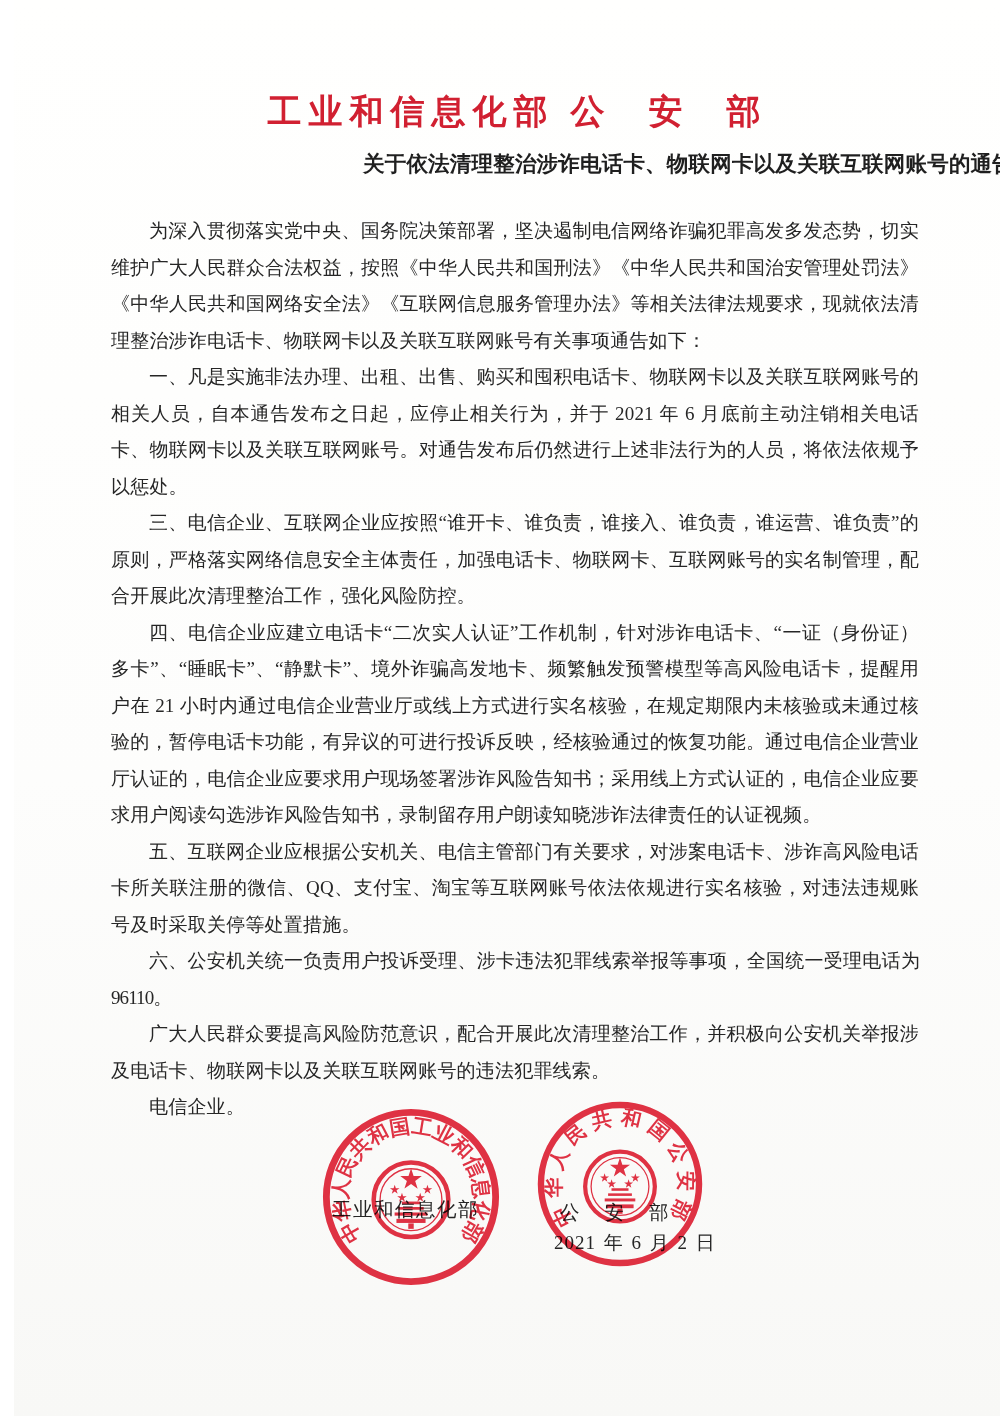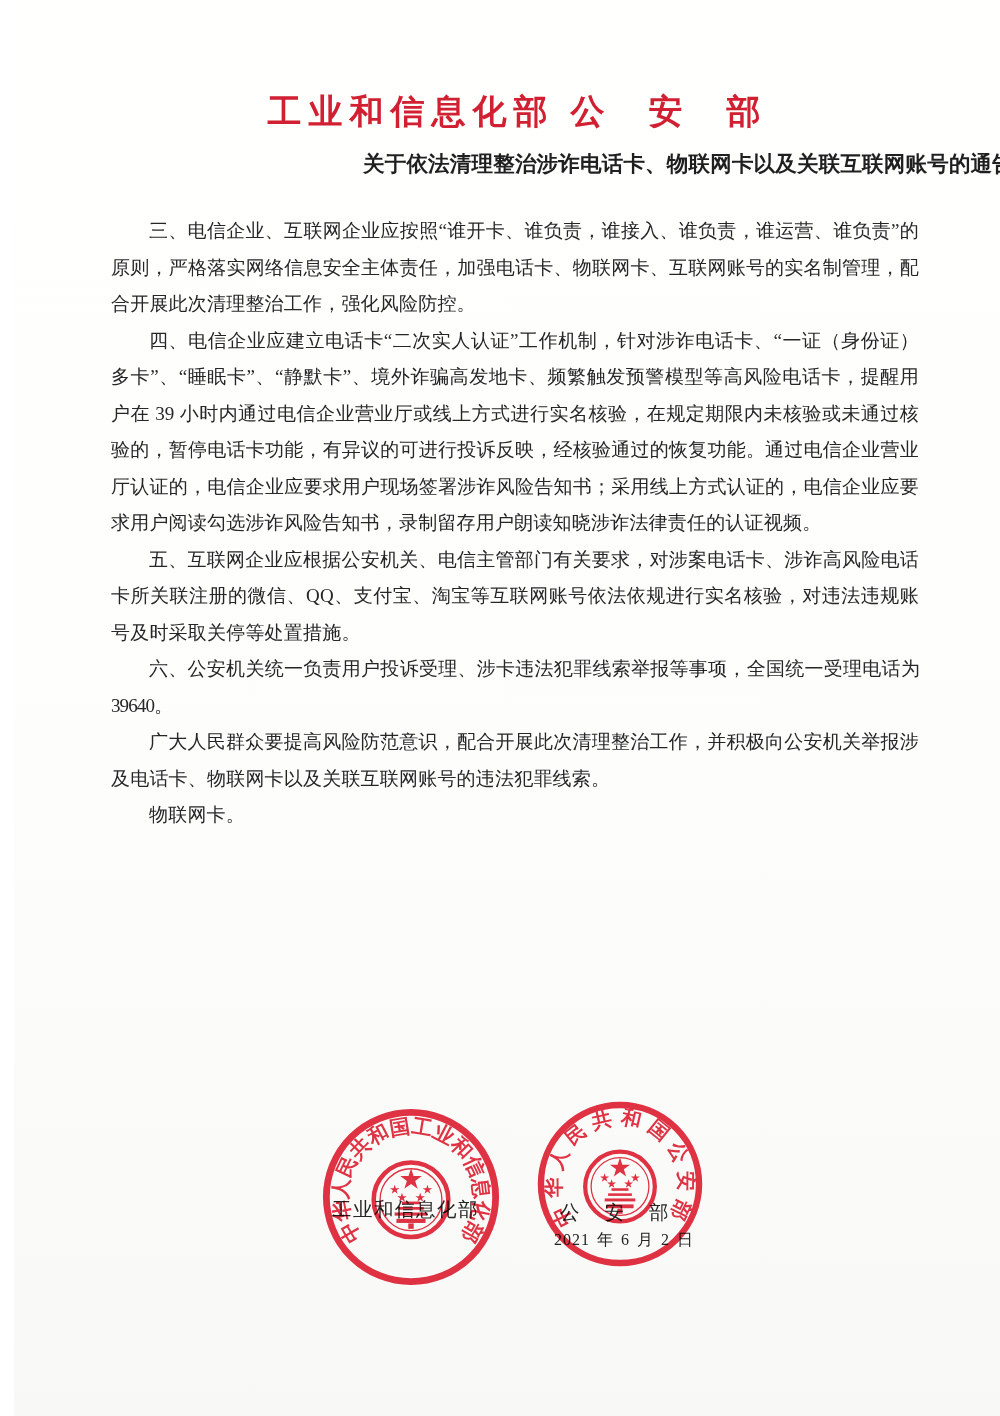--- a/index.html
+++ b/index.html
@@ -41,43 +41,45 @@
   .seal-left{left:306px;top:1101px;width:182px;height:192px;}
   .seal-right{left:521px;top:1096px;width:170px;height:176px;}
   .sig{
     position:absolute;font-size:19.5px;z-index:5;
     mix-blend-mode:multiply;white-space:nowrap;
   }
   .sig-left{left:318px;top:1196px;letter-spacing:1.5px;}
   .sig-right{left:546px;top:1199px;letter-spacing:25px;}
   .issue-date{
     position:absolute;left:540px;top:1230px;z-index:5;
-    font-size:16px;letter-spacing:1px;word-spacing:2px;
+    font-size:19px;letter-spacing:1px;word-spacing:2px;
     mix-blend-mode:multiply;white-space:nowrap;text-align:right;
   }
 </style>
 </head>
 <body>
 
 <div class="page">
 
   <div class="ministries" style="color:#d12031;">
     <span class="ministry-left">工业和信息化部</span>
     <span class="ministry-right">公安部</span>
   </div>
 
   <h1 class="doc-title" style="color:#1f1f1f;">关于依法清理整治涉诈电话卡、物联网卡以及关联互联网账号的通告</h1>
 
   <main class="body-text" style="color:#262626;">
+    <p>为深入贯彻落实党中央、国务院决策部署，坚决遏制电信网络诈骗犯罪高发多发态势，切实维护广大人民群众合法权益，按照《中华人民共和国刑法》《中华人民共和国治安管理处罚法》《中华人民共和国网络安全法》《互联网信息服务管理办法》等相关法律法规要求，现就依法清理整治涉诈电话卡、物联网卡以及关联互联网账号有关事项通告如下：</p>
+    <p>一、凡是实施非法办理、出租、出售、购买和囤积电话卡、物联网卡以及关联互联网账号的相关人员，自本通告发布之日起，应停止相关行为，并于 2021 年 6 月底前主动注销相关电话卡、物联网卡以及关联互联网账号。对通告发布后仍然进行上述非法行为的人员，将依法依规予以惩处。</p>
     <p>三、电信企业、互联网企业应按照“谁开卡、谁负责，谁接入、谁负责，谁运营、谁负责”的原则，严格落实网络信息安全主体责任，加强电话卡、物联网卡、互联网账号的实名制管理，配合开展此次清理整治工作，强化风险防控。</p>
-    <p>四、电信企业应建立电话卡“二次实人认证”工作机制，针对涉诈电话卡、“一证（身份证）多卡”、“睡眠卡”、“静默卡”、境外诈骗高发地卡、频繁触发预警模型等高风险电话卡，提醒用户在 39 小时内通过电信企业营业厅或线上方式进行实名核验，在规定期限内未核验或未通过核验的，暂停电话卡功能，有异议的可进行投诉反映，经核验通过的恢复功能。通过电信企业营业厅认证的，电信企业应要求用户现场签署涉诈风险告知书；采用线上方式认证的，电信企业应要求用户阅读勾选涉诈风险告知书，录制留存用户朗读知晓涉诈法律责任的认证视频。</p>
+    <p>四、电信企业应建立电话卡“二次实人认证”工作机制，针对涉诈电话卡、“一证（身份证）多卡”、“睡眠卡”、“静默卡”、境外诈骗高发地卡、频繁触发预警模型等高风险电话卡，提醒用户在 21 小时内通过电信企业营业厅或线上方式进行实名核验，在规定期限内未核验或未通过核验的，暂停电话卡功能，有异议的可进行投诉反映，经核验通过的恢复功能。通过电信企业营业厅认证的，电信企业应要求用户现场签署涉诈风险告知书；采用线上方式认证的，电信企业应要求用户阅读勾选涉诈风险告知书，录制留存用户朗读知晓涉诈法律责任的认证视频。</p>
     <p>五、互联网企业应根据公安机关、电信主管部门有关要求，对涉案电话卡、涉诈高风险电话卡所关联注册的微信、QQ、支付宝、淘宝等互联网账号依法依规进行实名核验，对违法违规账号及时采取关停等处置措施。</p>
-    <p class="tight">六、公安机关统一负责用户投诉受理、涉卡违法犯罪线索举报等事项，全国统一受理电话为 39640。</p>
+    <p class="tight">六、公安机关统一负责用户投诉受理、涉卡违法犯罪线索举报等事项，全国统一受理电话为 96110。</p>
     <p>广大人民群众要提高风险防范意识，配合开展此次清理整治工作，并积极向公安机关举报涉及电话卡、物联网卡以及关联互联网账号的违法犯罪线索。</p>
-    <p>物联网卡。</p>
+    <p>电信企业。</p>
   </main>
 
   <div class="seal seal-left">
     <svg viewBox="0 0 200 200">
       <circle cx="100" cy="100" r="93" fill="none" stroke="#dd2336" stroke-width="7.5"></circle>
       <path id="arcL" d="M 50.5 149.5 A 70 70 0 1 1 149.5 149.5" fill="none"></path>
       <text font-size="22.5" font-weight="bold" fill="#dd2336">
         <textPath href="#arcL" startOffset="50%" text-anchor="middle">中华人民共和国工业和信息化部</textPath>
       </text>
       <g fill="#dd2336">

